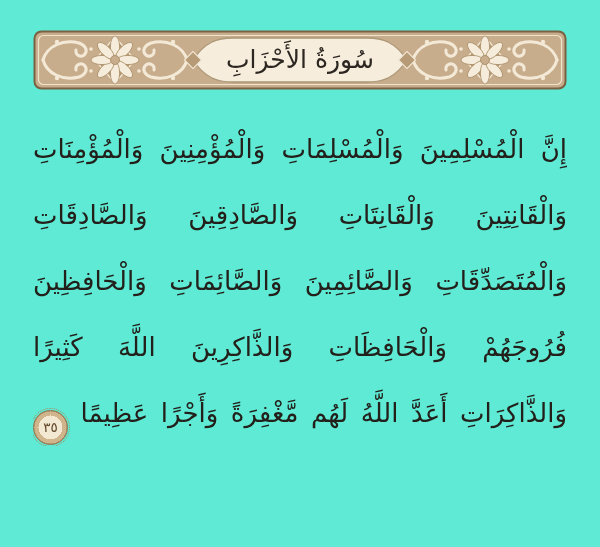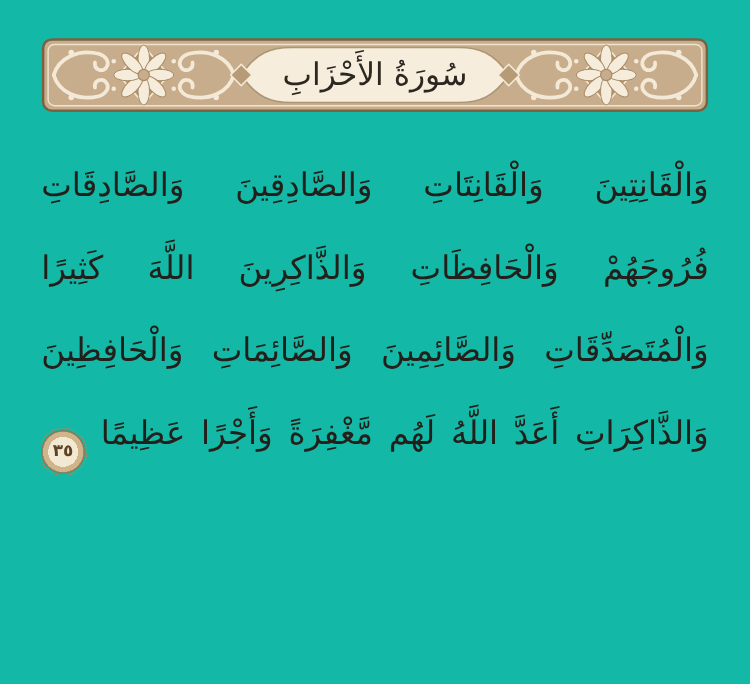--- a/index.html
+++ b/index.html
@@ -1,19 +1,19 @@
 <!DOCTYPE html>
 <html lang="ar" dir="rtl"><head>
 <meta charset="utf-8">
 <style>
   html,body{margin:0;padding:0;}
   .screen{
     position:relative;
     width:600px;height:547px;
-    background:#14b8a6;
+    background:#5eead4;
     overflow:hidden;
     font-family:"DejaVu Sans","Liberation Sans",sans-serif;
   }
 
   
   .header-band{
     position:absolute;
     left:33px;top:30px;
     width:534px;height:60px;
   }
@@ -52,21 +52,21 @@
     width:33px;height:33px;
     border-radius:50%;
     background:radial-gradient(circle at 50% 50%, #f3e8d2 0 12px, #cfb48c 12px 16px, #b59871 16px 17px);
     border:1px solid #93764f;
     outline:1px dotted #a88c62;
     outline-offset:1px;
     line-height:33px;
     text-align:left;
     text-align-last:center;
     font-size:13.5px;
-    font-weight:bold;
+    font-weight:normal;
     color:#5c4326;
     vertical-align:-10px;
   }
 </style>
 </head>
 <body>
 
 <div class="screen">
 
   <div class="header-band">
@@ -116,22 +116,23 @@
 
       <path d="M160,30 C172,12 184,8 200,8 L334,8 C350,8 362,12 374,30 C362,48 350,52 334,52 L200,52 C184,52 172,48 160,30 Z" fill="#f6eddd" stroke="#ab9776" stroke-width="1.3"></path>
       <rect x="-6" y="-6" width="12" height="12" transform="translate(160,30) rotate(45)" fill="#b79a76" stroke="#f3e9d6" stroke-width="1.2"></rect>
       <rect x="-6" y="-6" width="12" height="12" transform="translate(374,30) rotate(45)" fill="#b79a76" stroke="#f3e9d6" stroke-width="1.2"></rect>
     </svg>
 
     <div class="surah-title">سُورَةُ الأَحْزَابِ</div>
   </div>
 
   <div class="verse-area">
+    <div class="vline">إِنَّ الْمُسْلِمِينَ وَالْمُسْلِمَاتِ وَالْمُؤْمِنِينَ وَالْمُؤْمِنَاتِ</div>
     <div class="vline">وَالْقَانِتِينَ وَالْقَانِتَاتِ وَالصَّادِقِينَ وَالصَّادِقَاتِ وَالصَّابِرِينَ</div>
+    <div class="vline">وَالْمُتَصَدِّقَاتِ وَالصَّائِمِينَ وَالصَّائِمَاتِ وَالْحَافِظِينَ</div>
     <div class="vline">فُرُوجَهُمْ وَالْحَافِظَاتِ وَالذَّاكِرِينَ اللَّهَ كَثِيرًا</div>
-    <div class="vline">وَالْمُتَصَدِّقَاتِ وَالصَّائِمِينَ وَالصَّائِمَاتِ وَالْحَافِظِينَ</div>
     <div class="vline">
       <span>وَالذَّاكِرَاتِ أَعَدَّ اللَّهُ لَهُم مَّغْفِرَةً وَأَجْرًا عَظِيمًا</span>
       <span class="ayah-marker">٣٥</span>
     </div>
   </div>
 
 </div>
 
 </body></html>

